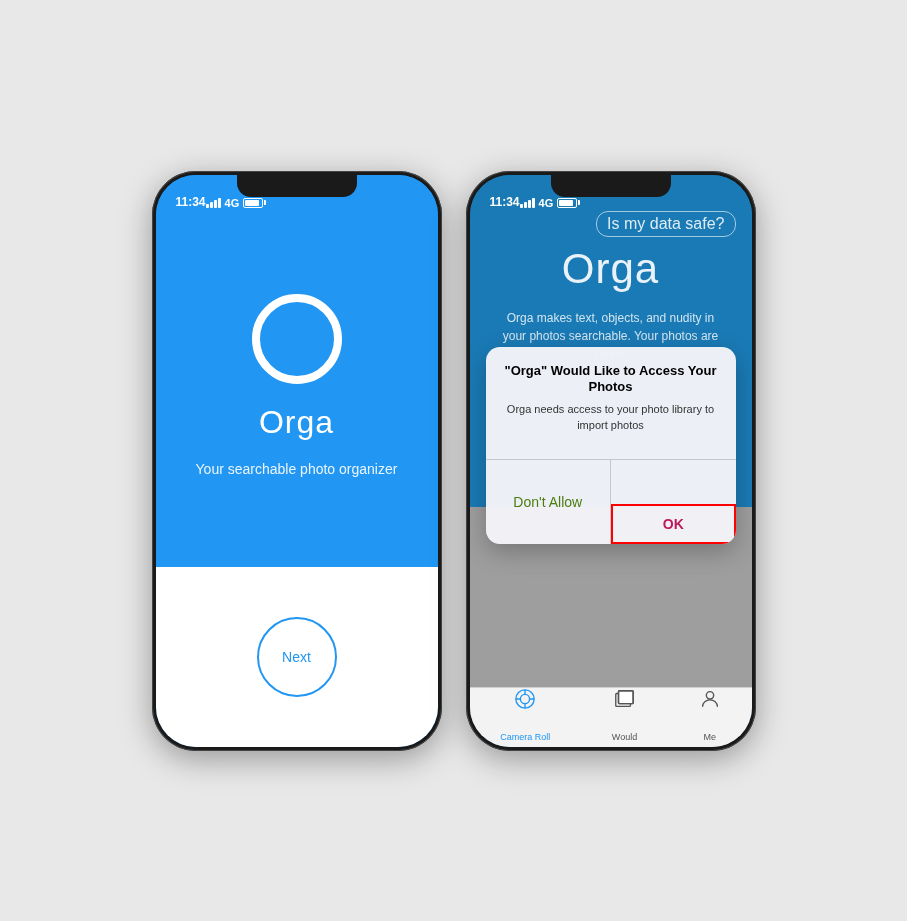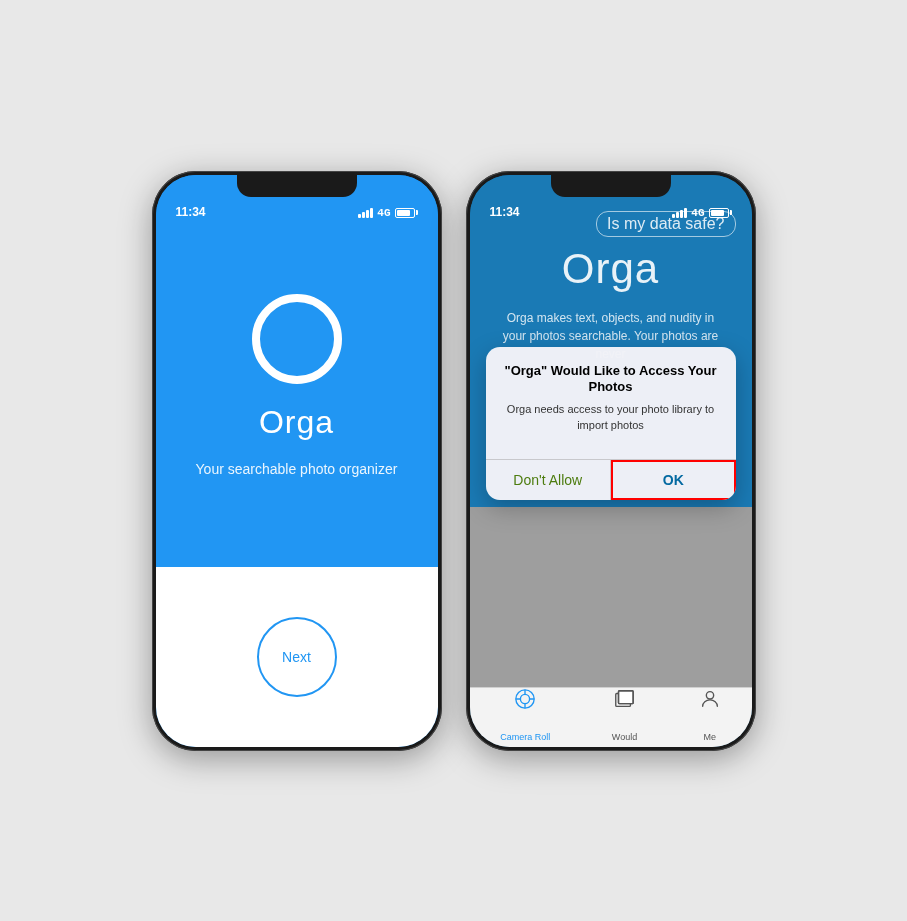--- a/index.html
+++ b/index.html
@@ -49,46 +49,44 @@
       height: 22px;
       background: #1a1a1a;
       border-bottom-left-radius: 14px;
       border-bottom-right-radius: 14px;
       z-index: 10;
     }
 
     
     .status-bar {
       position: absolute;
-      top: 14px;
+      top: 4px;
       left: 0;
       right: 0;
       height: 34px;
       display: flex;
-      justify-content: space-between;
       align-items: flex-end;
       padding: 0 20px 4px;
       z-index: 5;
       font-size: 11px;
       font-weight: 600;
     }
 
     .status-time {
       color: white;
       font-size: 12px;
       font-weight: 600;
     }
 
     .status-icons {
       display: flex;
       align-items: center;
       gap: 4px;
       color: white;
       font-size: 10px;
-      font-family: Liberation Mono, monospace;
     }
 
     
     .phone1-screen {
       width: 100%;
       height: 100%;
       display: flex;
       flex-direction: column;
       background: #2196F3;
     }
@@ -256,24 +254,25 @@
       background: transparent;
       border: none;
     }
 
     .alert-btn-dont {
       color: #4d7c0f;
       border-right: 1px solid #c8c8cc;
     }
 
     .alert-btn-ok {
-      color: #0369a1;
+      color: #be185d;
       font-weight: 600;
       outline: 2px solid red;
       outline-offset: -2px;
+      margin-top: 44px;
     }
 
     
     .tab-bar {
       position: absolute;
       bottom: 0;
       left: 0;
       right: 0;
       height: 60px;
       background: rgba(249,249,249,0.94);

